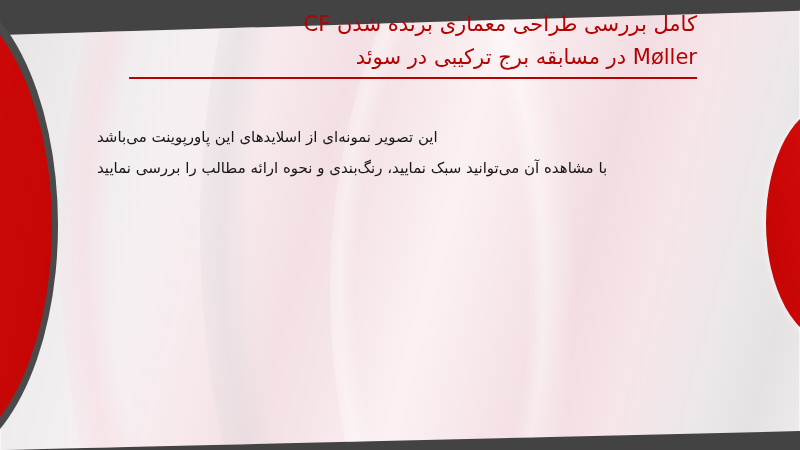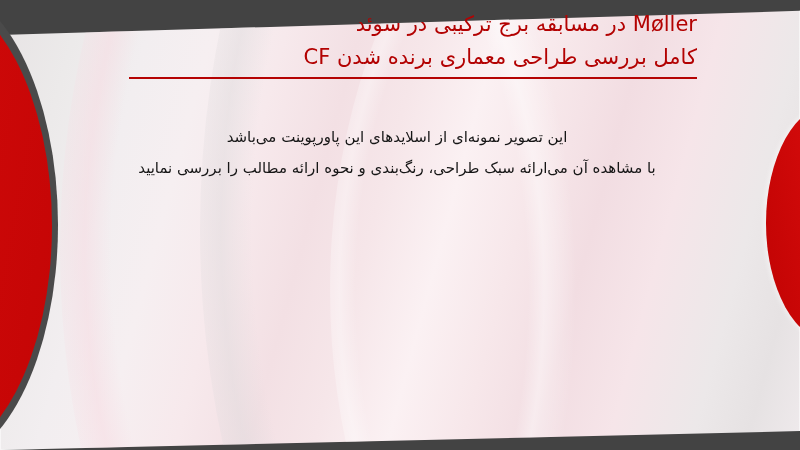--- a/index.html
+++ b/index.html
@@ -166,21 +166,21 @@
     height: 2px;
     background: #b50303;
     z-index: 7;
   }
 
   .body-block {
     position: absolute;
     right: 103px;
     top: 122px;
     width: 600px;
-    text-align: center;
+    text-align: left;
     direction: rtl;
   }
   .body-line {
     color: #161616;
     font-size: 15px;
     font-weight: 400;
     line-height: 31px;
     white-space: nowrap;
     font-family: "DejaVu Sans", "Liberation Sans", sans-serif;
   }
@@ -201,26 +201,26 @@
   <div class="left-ellipse"></div>
 
   <div class="right-ellipse"></div>
 
   <div class="frame-band top"></div>
   <div class="frame-band bottom"></div>
 
   <div class="text-layer">
 
     <div class="title-block">
+      <div class="title-line">کامل بررسی طراحی معماری برنده شدن CF</div>
       <div class="title-line">Møller در مسابقه برج ترکیبی در سوئد</div>
-      <div class="title-line">کامل بررسی طراحی معماری برنده شدن CF</div>
     </div>
 
     <div class="title-rule"></div>
 
     <div class="body-block">
       <div class="body-line">این تصویر نمونه‌ای از اسلایدهای این پاورپوینت می‌باشد</div>
-      <div class="body-line">با مشاهده آن می‌ارائه سبک طراحی، رنگ‌بندی و نحوه ارائه مطالب را بررسی نمایید</div>
+      <div class="body-line">با مشاهده آن می‌توانید سبک نمایید، رنگ‌بندی و نحوه ارائه مطالب را بررسی نمایید</div>
     </div>
 
   </div>
 
 </div>
 
 </body></html>

